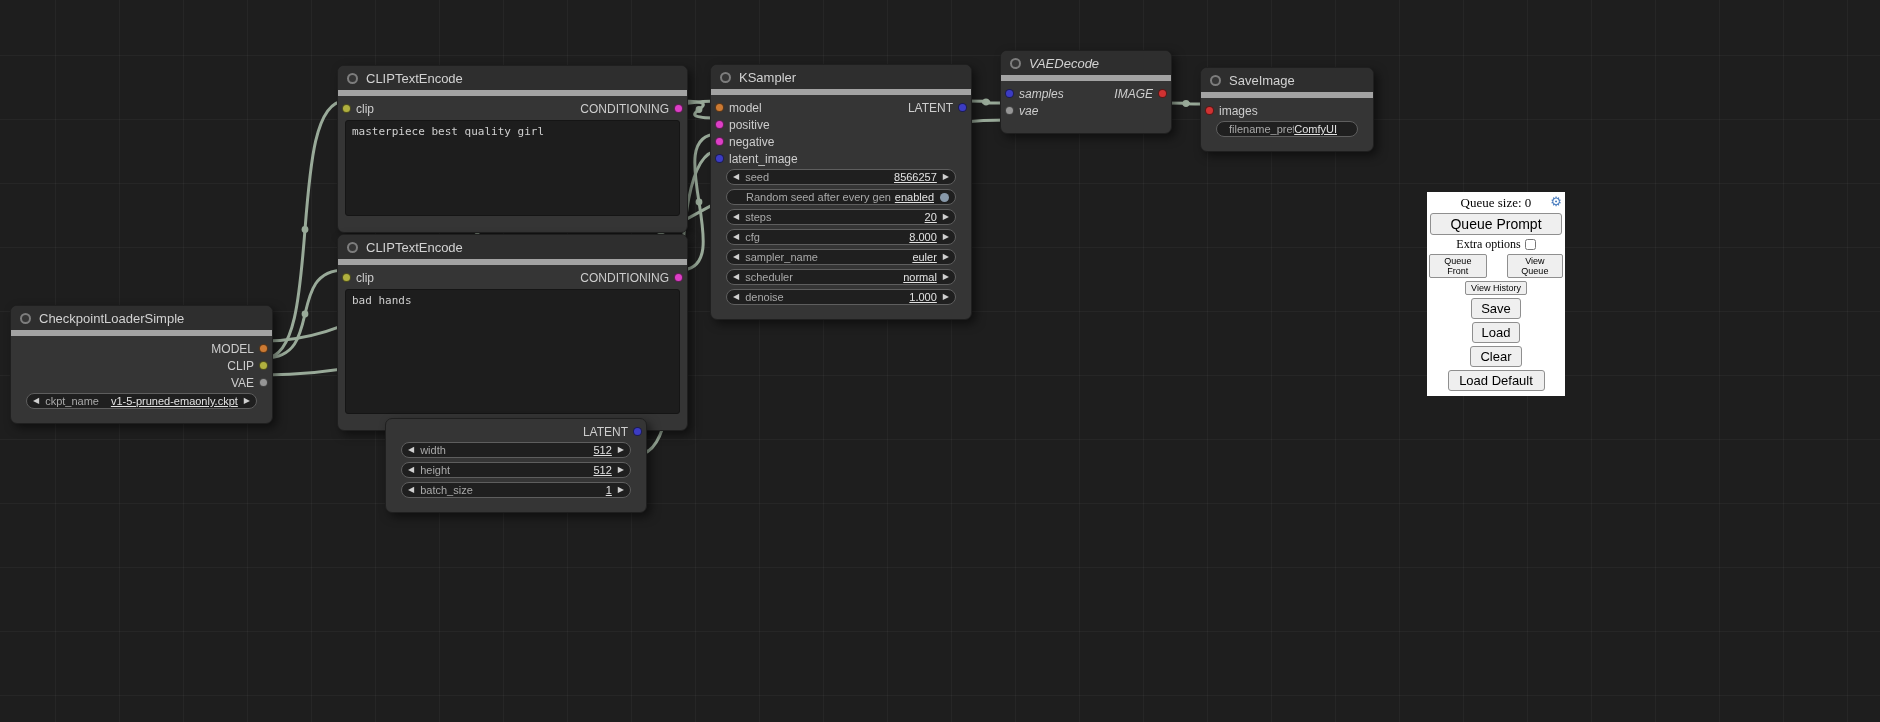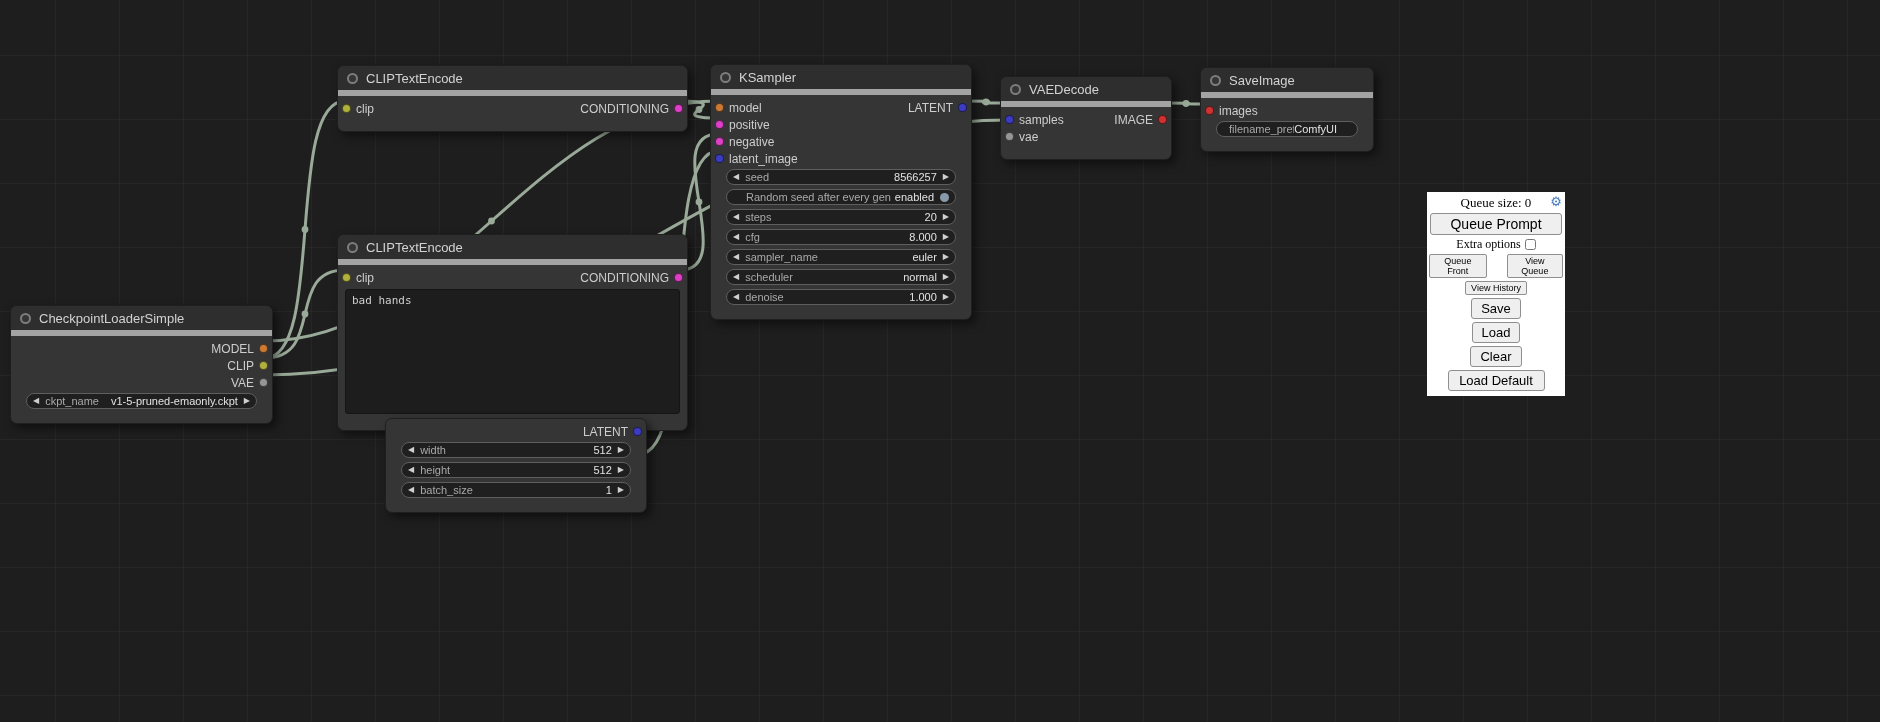--- a/index.html
+++ b/index.html
@@ -53,21 +53,21 @@
   .widgets { padding:2px 15px 0; }
   .widget {
     height:16px; background:#1f1f1f; border:1px solid #5e5e5e;
     border-radius:8px; display:flex; align-items:center;
     margin-bottom:4px; padding:0 6px; font-size:11px;
     box-sizing:border-box; white-space:nowrap; cursor:default;
   }
   .widget:last-child { margin-bottom:0; }
   .arrow { color:#cfcfcf; font-size:8px; line-height:1; flex:0 0 auto; }
   .wname  { color:#a9a9a9; margin-left:6px; overflow:hidden; }
-  .wvalue { color:#e2e2e2; margin-left:auto; margin-right:6px; }
+  .wvalue { color:#e2e2e2; margin-left:auto; margin-right:6px;text-decoration:underline; }
   .widget.toggle .wname { margin-left:13px;text-align:center; }
   .widget.text  .wvalue { margin-right:14px; }
   .toggle-dot { width:9px; height:9px; border-radius:50%; flex:0 0 auto; }
 
   
   .menu {
     position:absolute; left:1427px; top:192px; width:138px; z-index:3;
     background:#ffffff; color:#000; box-sizing:border-box;
     padding:3px 2px 5px; display:flex; flex-direction:column;
     align-items:center; gap:3px;
@@ -155,20 +155,21 @@
           <div class="slot-row">
             <span class="port in">
               <i class="pdot" style="background: rgb(176, 176, 63);"></i>
               <span class="slot-label">clip</span>
             </span>
             <span class="port out">
               <span class="slot-label">CONDITIONING</span>
               <i class="pdot" style="background: rgb(221, 63, 198);"></i>
             </span>
           </div>
+          <textarea class="node-text" spellcheck="false" style="height: 96px;">masterpiece best quality girl</textarea>
         </div>
       </div>
       <div class="node" style="left: 337px; top: 234px; width: 351px;">
         <div class="node-title">
           <span class="title-dot"></span>
           <span class="title-text">CLIPTextEncode</span>
         </div>
         <div class="node-body">
           <div class="slot-row">
             <span class="port in">
@@ -255,21 +256,21 @@
             </div>
             <div class="widget number">
               <span class="arrow">◀</span>
               <span class="wname">denoise</span>
               <span class="wvalue">1.000</span>
               <span class="arrow">▶</span>
             </div>
           </div>
         </div>
       </div>
-      <div class="node" style="left: 1000px; top: 76px; width: 172px;">
+      <div class="node" style="left: 1000px; top: 50px; width: 172px; font-style: italic;">
         <div class="node-title">
           <span class="title-dot"></span>
           <span class="title-text">VAEDecode</span>
         </div>
         <div class="node-body">
           <div class="slot-row">
             <span class="port in">
               <i class="pdot" style="background: rgb(60, 60, 195);"></i>
               <span class="slot-label">samples</span>
             </span>

